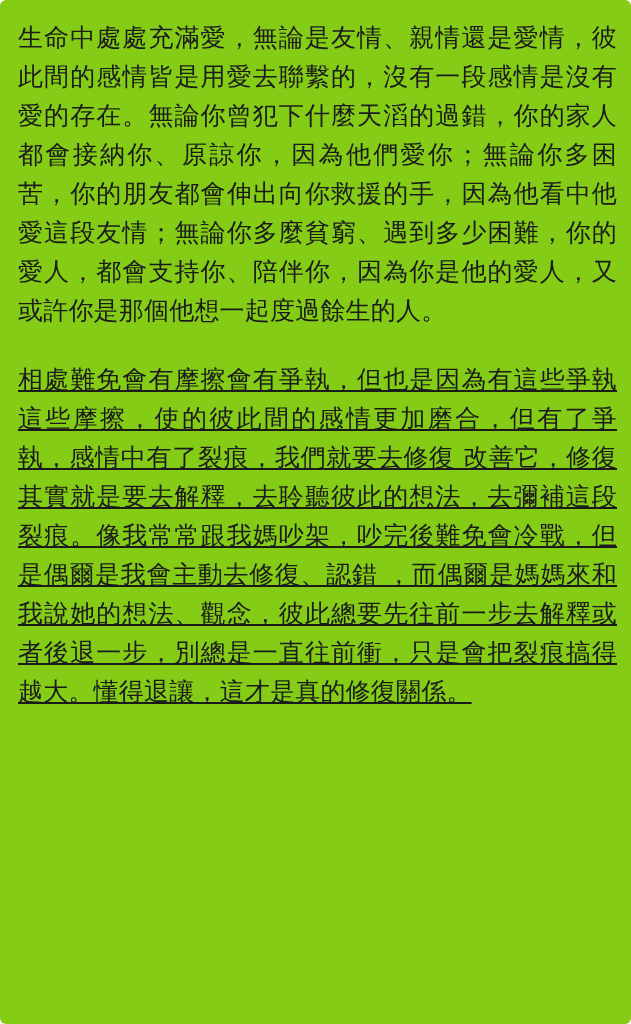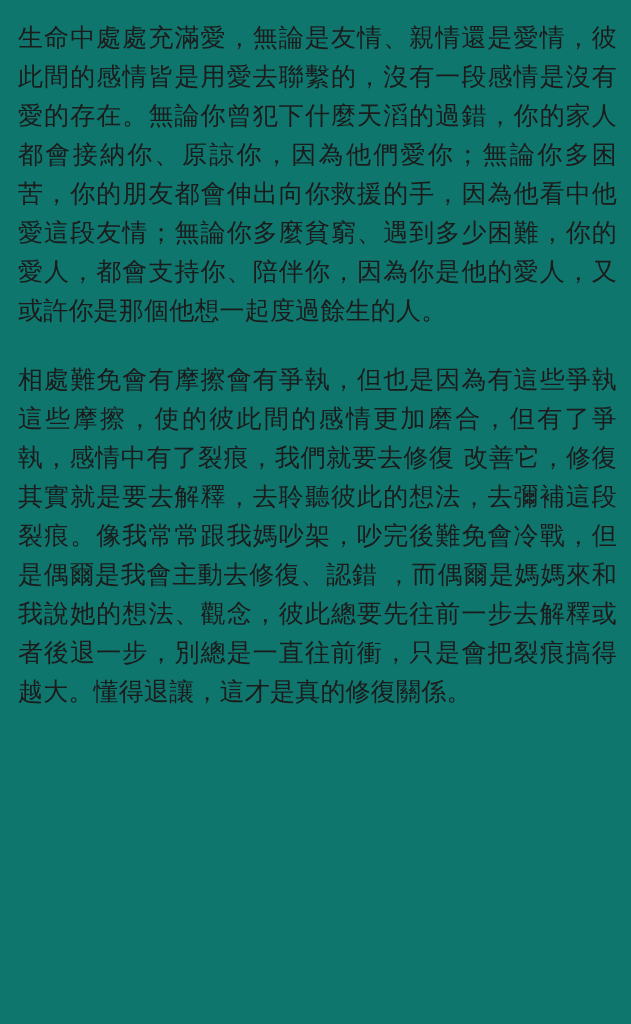--- a/index.html
+++ b/index.html
@@ -11,34 +11,36 @@
     width: 631px;
     height: 1024px;
     font-family: "DejaVu Sans", "Liberation Sans", sans-serif;
     color: #1c1c1c;
   }
   .page {
     width: 631px;
     min-height: 1024px;
     box-sizing: border-box;
     padding: 18px 14px 10px 18px;
-    background: #0f766e;
+    background: #84cc16;
+    border-radius: 6px;
   }
   .para {
     font-size: 25px;
     line-height: 1.56;
     letter-spacing: 0.2px;
     text-align: justify;
     text-justify: inter-ideograph;
     margin: 0 0 30px 0;
     color: #1b1b1b;
     word-break: break-all;
   }
   .para:last-child {
     margin-bottom: 0;
+    text-decoration: underline;
   }
 </style>
 </head>
 <body>
 
 <div class="page">
   <p class="para">生命中處處充滿愛，無論是友情、親情還是愛情，彼此間的感情皆是用愛去聯繫的，沒有一段感情是沒有愛的存在。無論你曾犯下什麼天滔的過錯，你的家人都會接納你、原諒你，因為他們愛你；無論你多困苦，你的朋友都會伸出向你救援的手，因為他看中他愛這段友情；無論你多麼貧窮、遇到多少困難，你的愛人，都會支持你、陪伴你，因為你是他的愛人，又或許你是那個他想一起度過餘生的人。</p>
   <p class="para">相處難免會有摩擦會有爭執，但也是因為有這些爭執這些摩擦，使的彼此間的感情更加磨合，但有了爭執，感情中有了裂痕，我們就要去修復 改善它，修復其實就是要去解釋，去聆聽彼此的想法，去彌補這段裂痕。像我常常跟我媽吵架，吵完後難免會冷戰，但是偶爾是我會主動去修復、認錯 ，而偶爾是媽媽來和我說她的想法、觀念，彼此總要先往前一步去解釋或者後退一步，別總是一直往前衝，只是會把裂痕搞得越大。懂得退讓，這才是真的修復關係。</p>
 </div>
 

